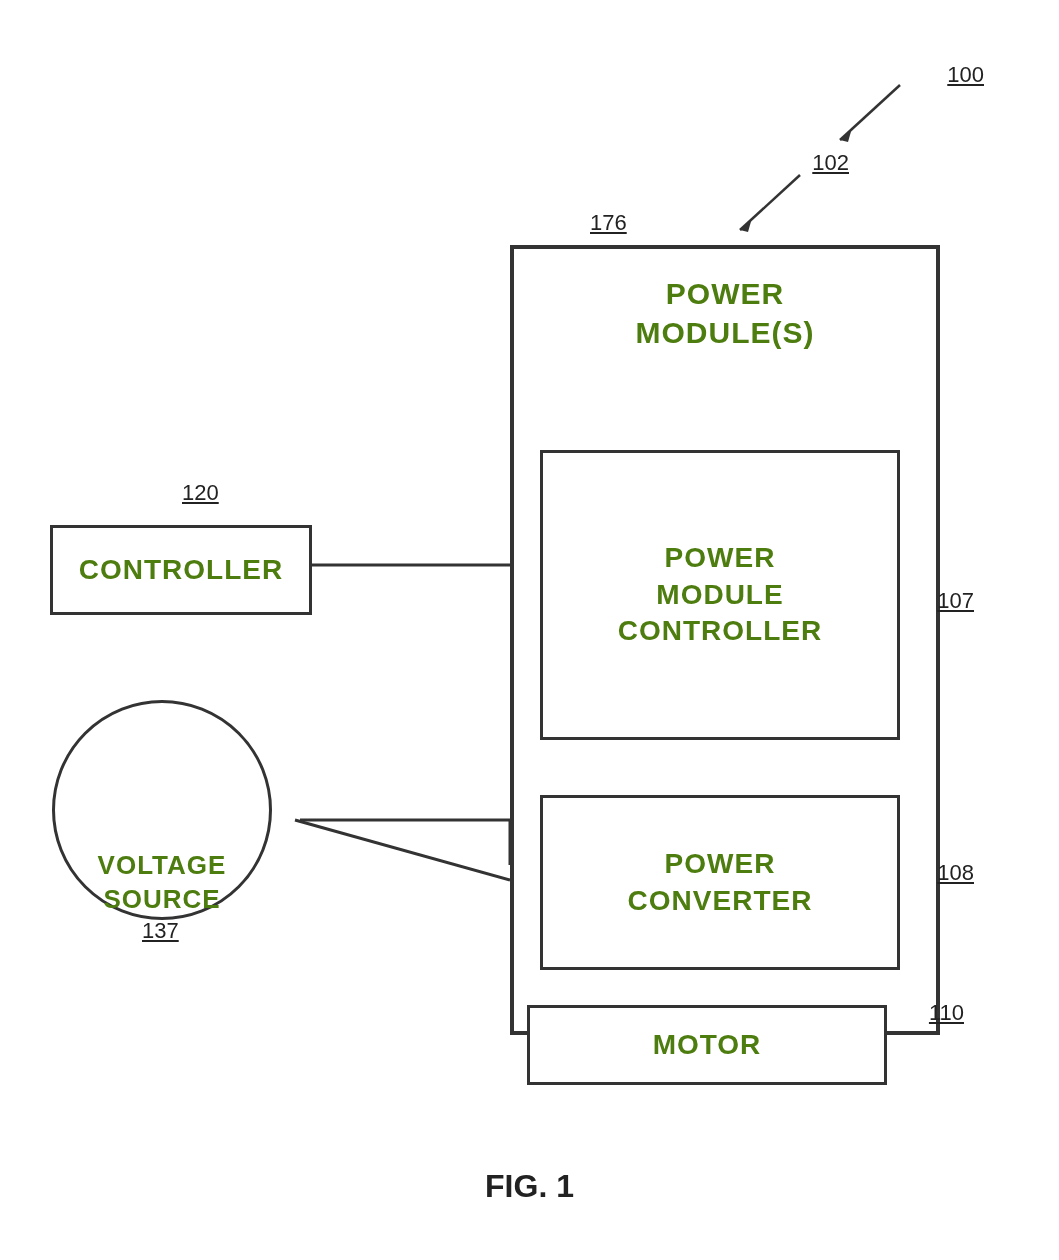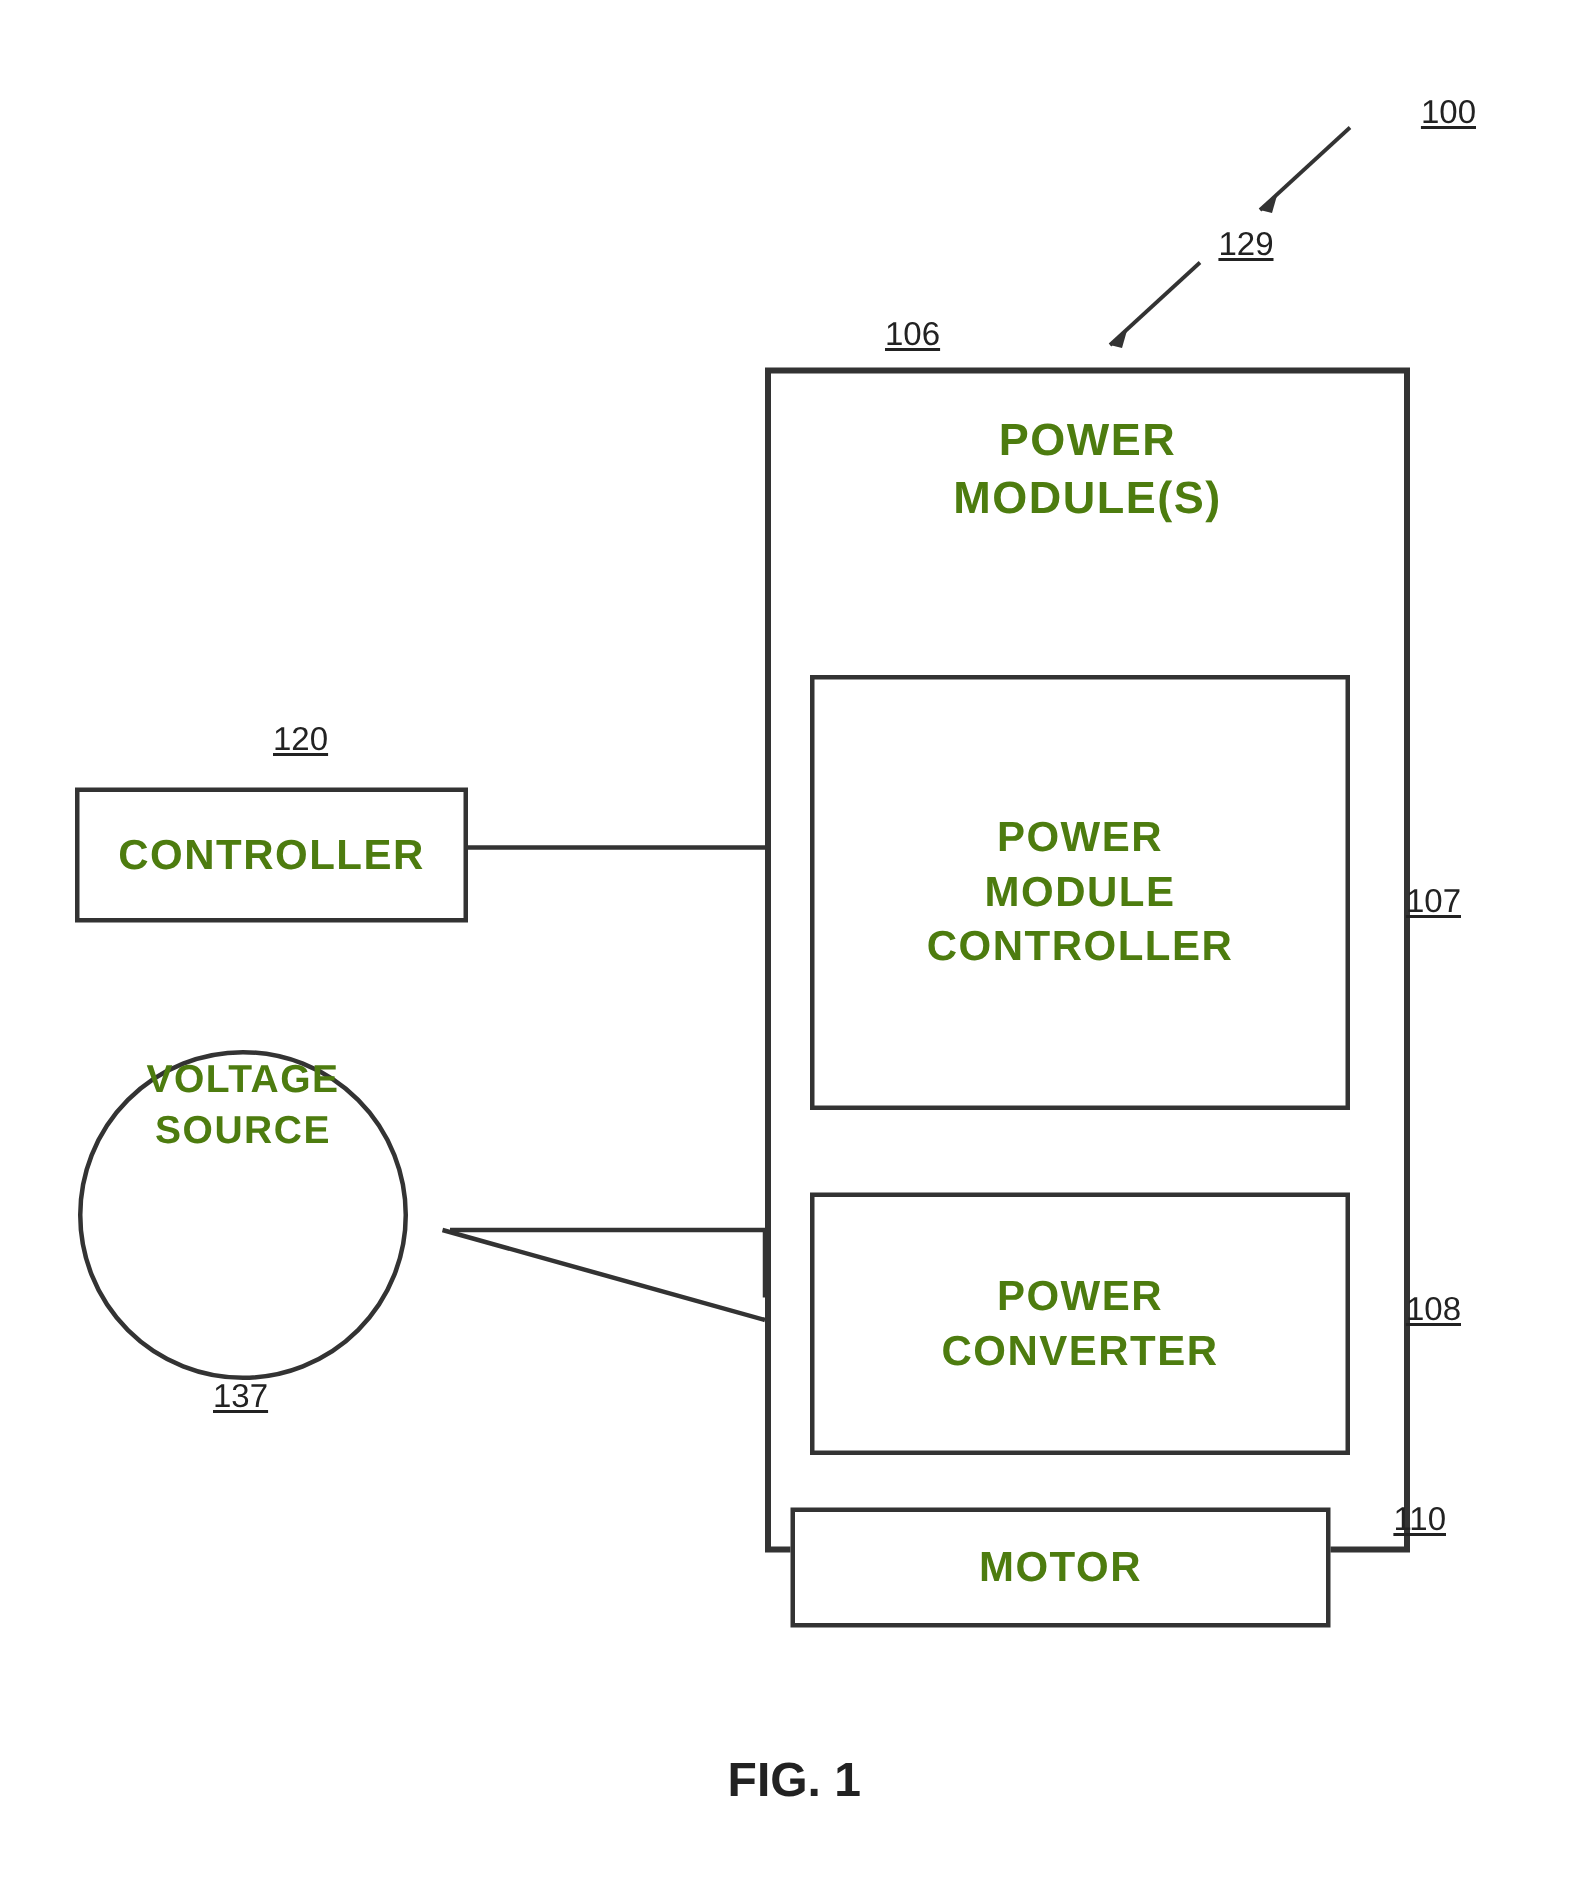--- a/index.html
+++ b/index.html
@@ -47,21 +47,21 @@
       text-transform: uppercase;
     }
 
     
     .circle {
       position: absolute;
       border: 3px solid #333;
       border-radius: 50%;
       background: #fff;
       display: flex;
-      align-items: flex-start;
+      align-items: flex-end;
       justify-content: center;
       text-align: center;
     }
 
     
     .svg-overlay {
       position: absolute;
       top: 0;
       left: 0;
       width: 100%;
@@ -103,28 +103,28 @@
     <line x1="710" y1="960" x2="710" y2="1005" stroke="#333" stroke-width="3"></line>
 
     <line x1="910" y1="610" x2="895" y2="610" stroke="#333" stroke-width="2"></line>
 
     <line x1="910" y1="880" x2="895" y2="880" stroke="#333" stroke-width="2"></line>
 
   </svg>
 
   <div class="ref-label" style="top: 62px; right: 75px;">100</div>
 
-  <div class="ref-label" style="top: 150px; right: 210px;">129</div>
+  <div class="ref-label" style="top: 150px; right: 210px;">102</div>
 
   <div class="box" style="left: 510px; top: 245px; width: 430px; height: 790px; border-width: 4px;">
 
     <div class="box-text" style="position:absolute; top: 25px; left: 0; width: 100%; text-align:center; font-size:30px;">POWER<br>MODULE(S)</div>
   </div>
 
-  <div class="ref-label" style="top: 210px; left: 590px;">106</div>
+  <div class="ref-label" style="top: 210px; left: 590px;">176</div>
 
   <div class="box" style="left: 50px; top: 525px; width: 262px; height: 90px;">
     <span class="box-text">CONTROLLER</span>
   </div>
 
   <div class="ref-label" style="top: 480px; left: 182px;">120</div>
 
   <div class="box" style="left: 540px; top: 450px; width: 360px; height: 290px;">
     <span class="box-text">POWER<br>MODULE<br>CONTROLLER</span>
   </div>

